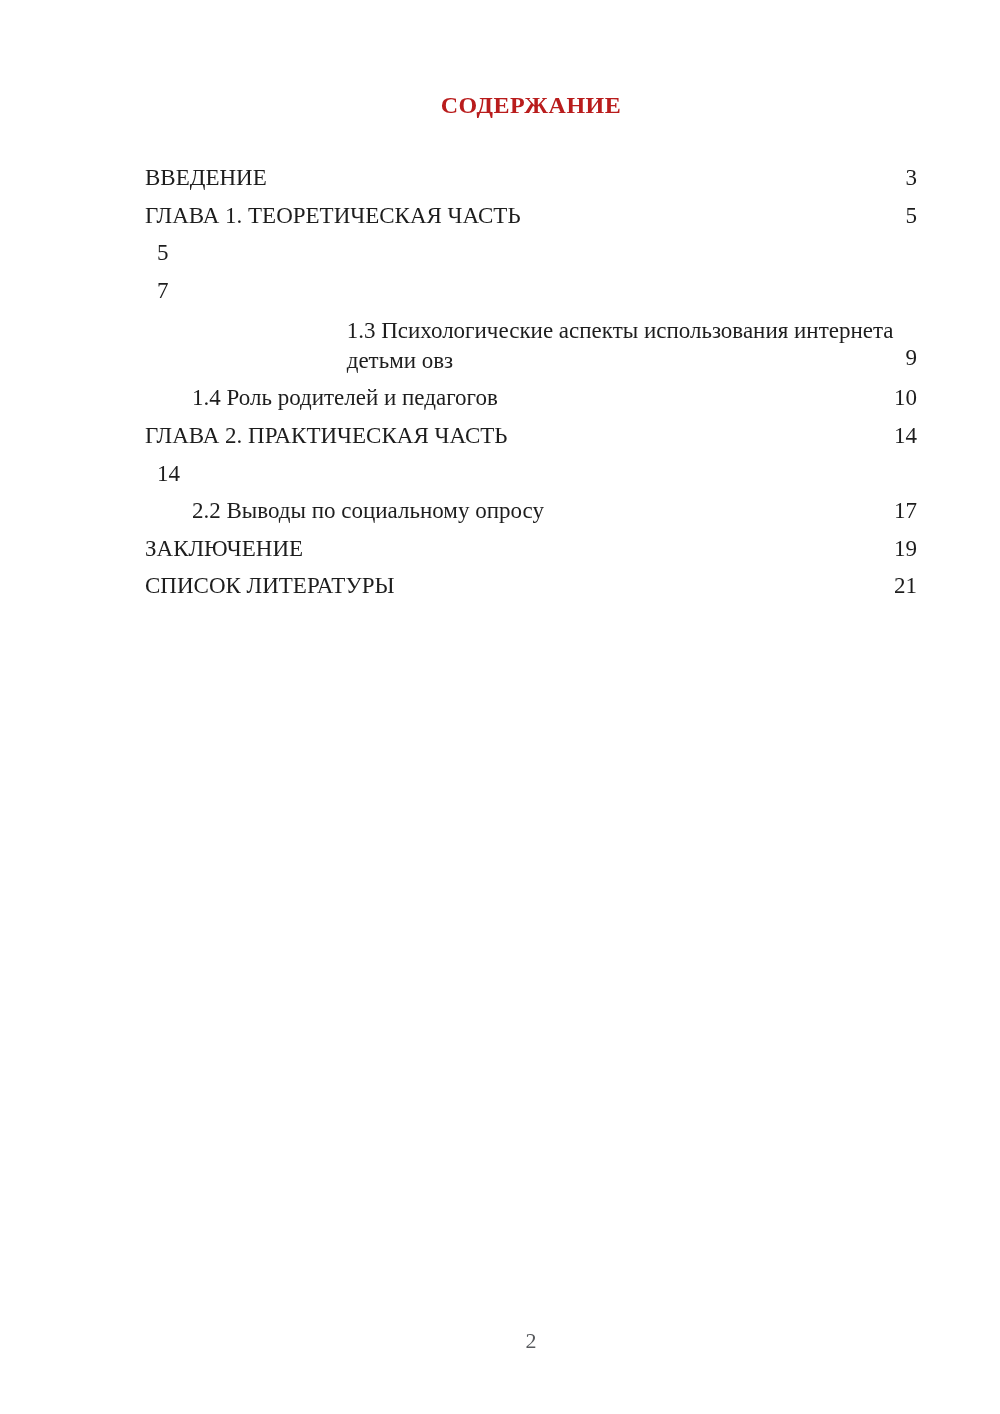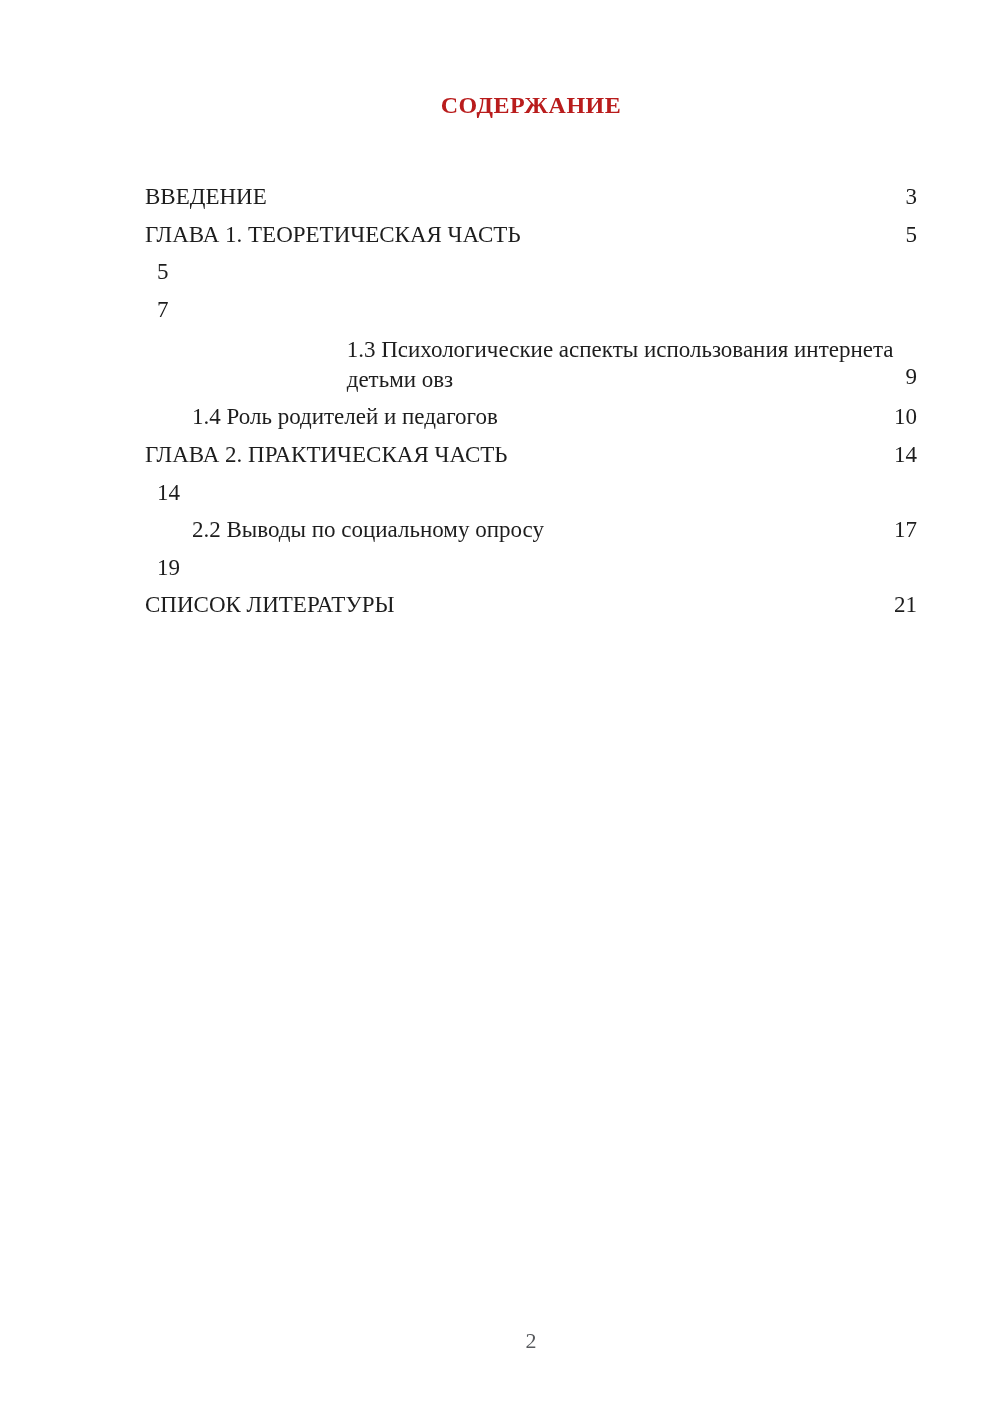--- a/index.html
+++ b/index.html
@@ -26,21 +26,20 @@
     line-height: 34px;
     color: #b91c1c;
     letter-spacing: 0.5px;
   }
   .toc {
     position: absolute;
     top: 159px;
     left: 145px;
     width: 772px;
     font-size: 23px;
-    margin-top: 19px;
   }
   .toc-row {
     display: flex;
     justify-content: space-between;
     align-items: flex-end;
   }
   .toc-label {
     line-height: 37.6px;
   }
   .toc-page {
@@ -125,20 +124,24 @@
     <span class="toc-page">14</span>
   </div>
     <div class="toc-row sub">
     <span class="toc-label">
       <span class="line">2.2 Выводы по социальному опросу</span>
 
     </span>
     <span class="toc-page">17</span>
   </div>
     <div class="toc-row top">
+    <span class="toc-label">
+      <span class="line">ЗАКЛЮЧЕНИЕ</span>
+
+    </span>
     <span class="toc-page">19</span>
   </div>
     <div class="toc-row top">
     <span class="toc-label">
       <span class="line">СПИСОК ЛИТЕРАТУРЫ</span>
 
     </span>
     <span class="toc-page">21</span>
   </div>
   </div>

